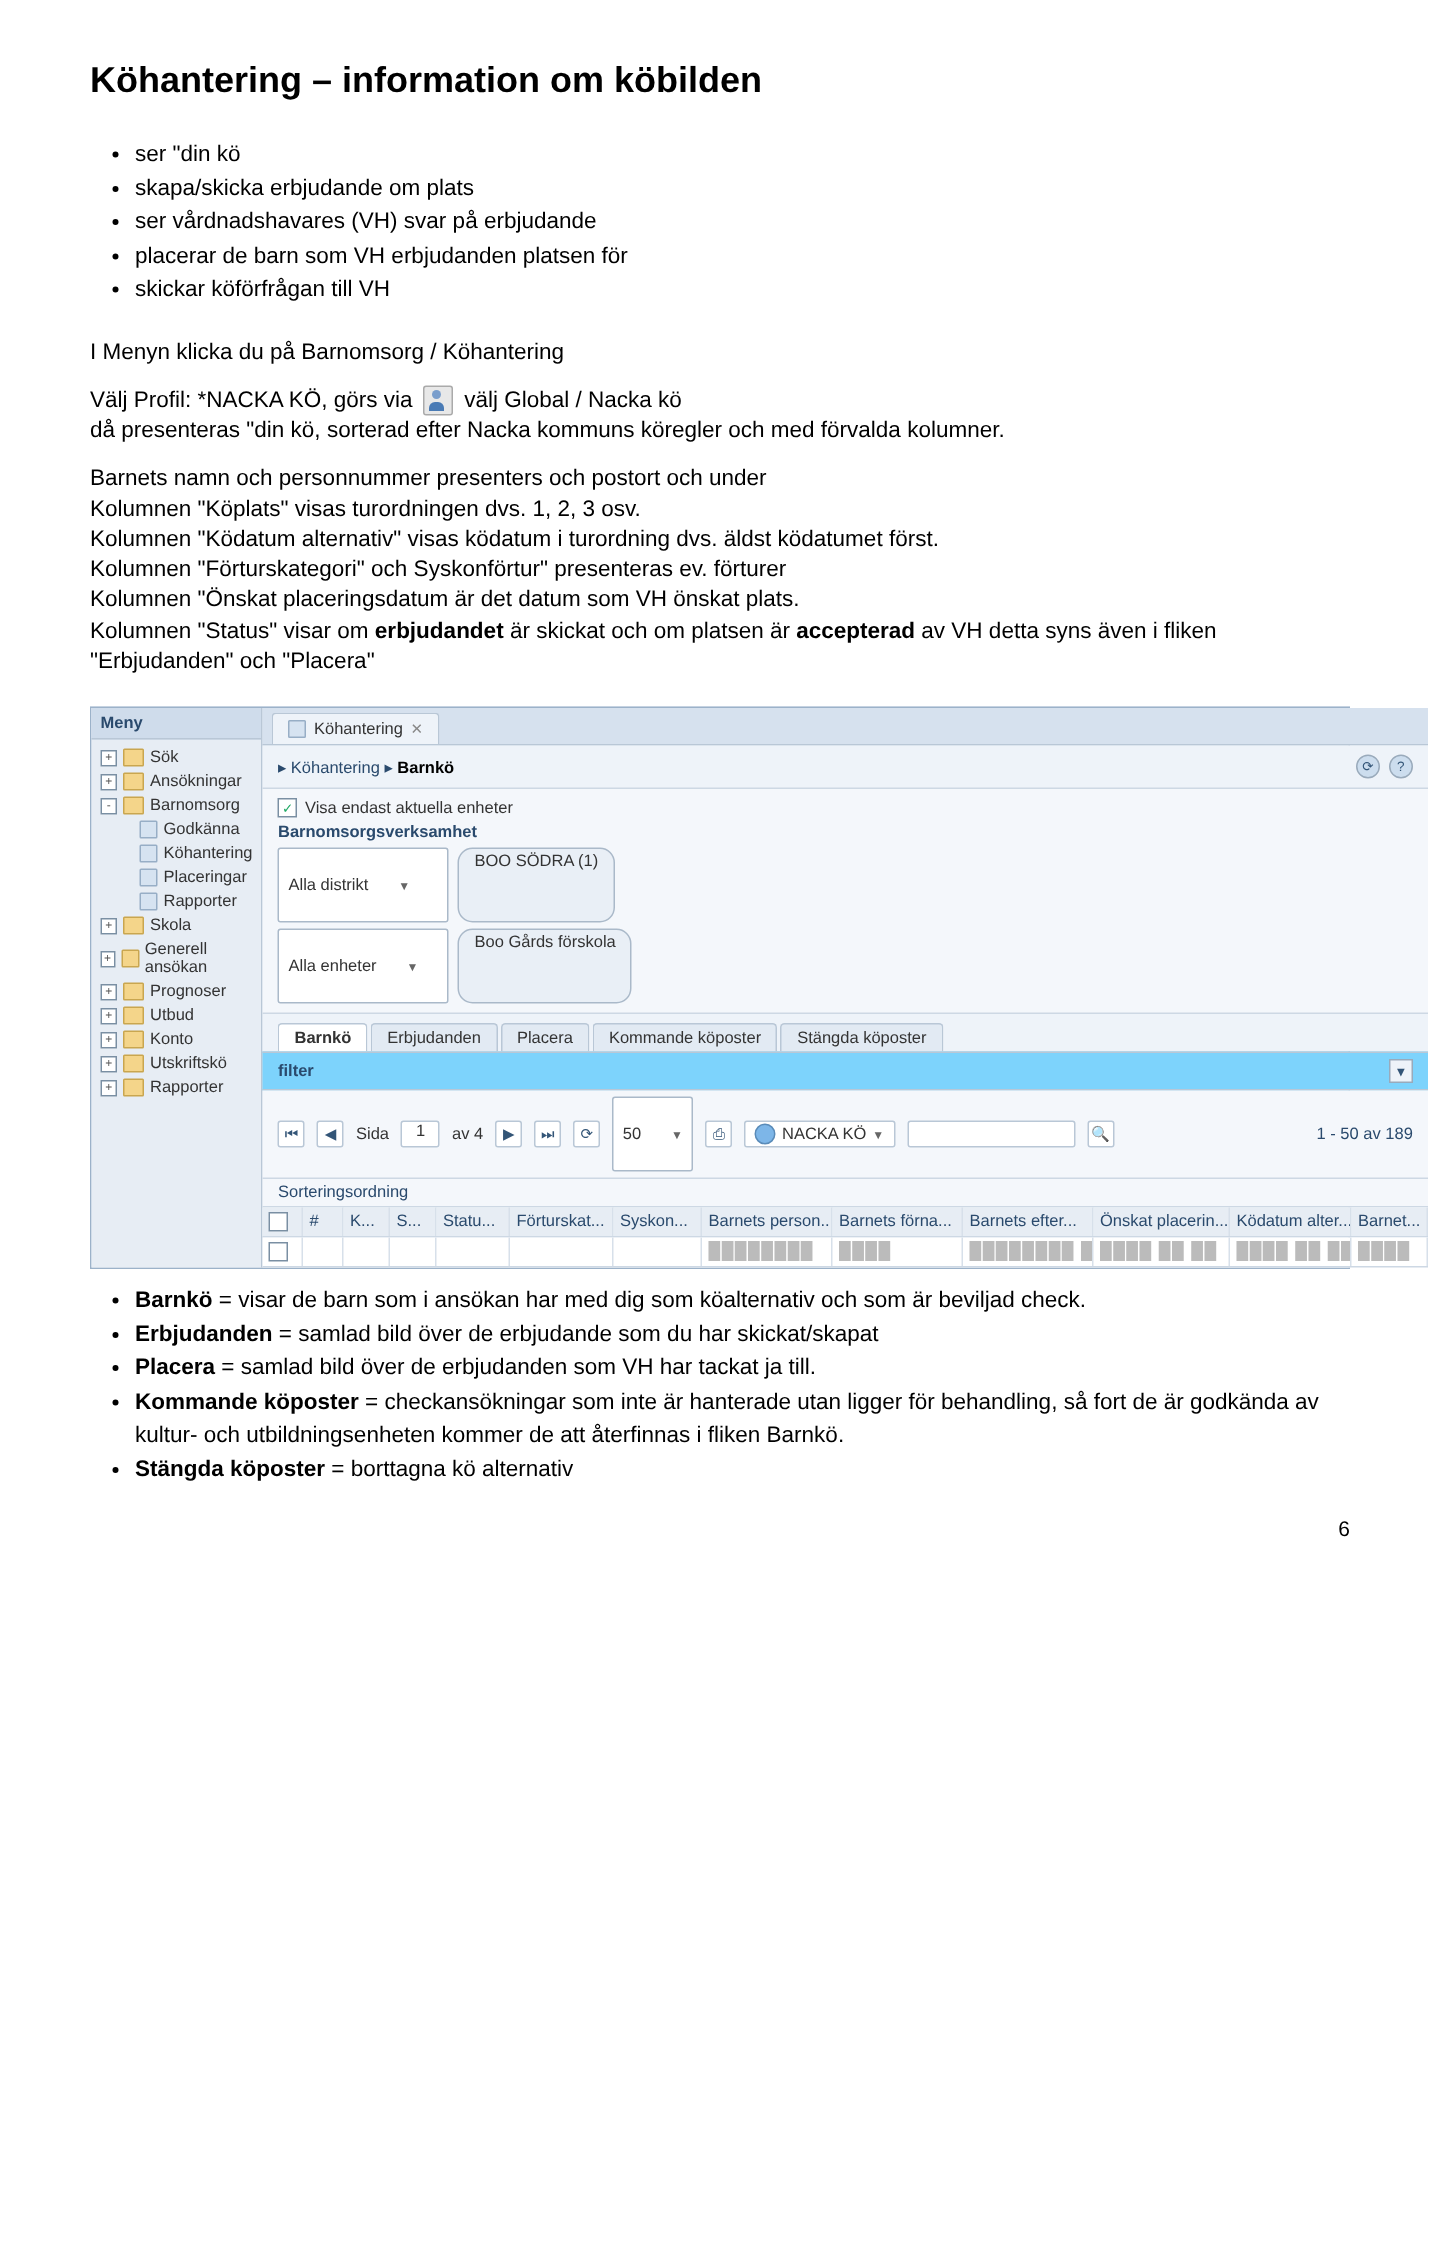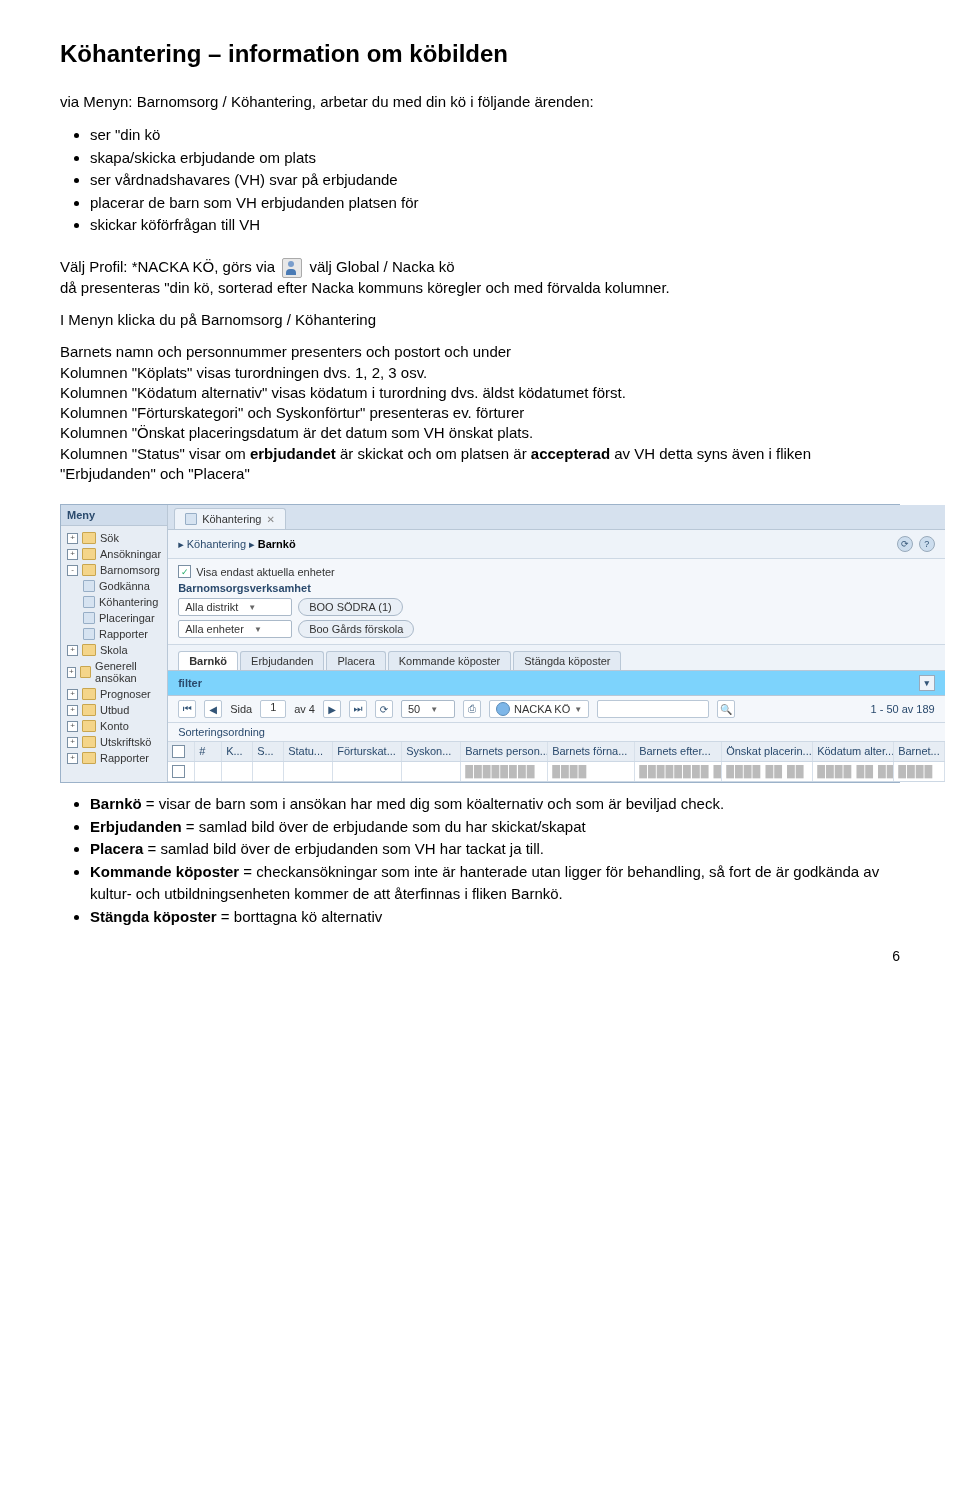--- a/index.html
+++ b/index.html
@@ -14,39 +14,39 @@
   .h2{font-size:18px;font-weight:bold;margin:30px 0 16px 0;}
   b{font-weight:bold;margin-top:16px;}
   .pagenum{text-align:right;font-size:14px;margin-top:20px;}
   
   .app{border:1px solid #9cb2c9;background:#dfe8f2;font-size:11px;color:#333;margin:20px 0 10px 0;}
   .app .toprow{display:flex;align-items:stretch;}
   .sidebar{width:120px;background:#e7edf4;border-right:1px solid #b9c7d6;}
   .sidebar .hdr{background:#cfdceb;border-bottom:1px solid #b9c7d6;padding:4px 6px;font-weight:bold;color:#2a4a6d;}
   .tree{padding:4px 0;}
   .tree-item{display:flex;align-items:center;gap:4px;padding:2px 6px;cursor:pointer;}
-  .tree-item.child{padding-left:22px;}
+  .tree-item.child{padding-left:32px;}
   .tree-item .exp{width:9px;height:9px;border:1px solid #7a8fa3;background:#fff;display:flex;align-items:center;justify-content:center;font-size:8px;line-height:1;color:#555;}
   .folder{width:12px;height:10px;background:#f4d58a;border:1px solid #c9a64f;border-radius:1px;}
   .leaf{width:10px;height:10px;background:#d6e3f1;border:1px solid #97aec6;border-radius:1px;}
   .main{flex:1;display:flex;flex-direction:column;}
   .tabrow{display:flex;align-items:center;background:#d6e1ee;border-bottom:1px solid #b9c7d6;padding:0 6px;}
   .tab{padding:4px 10px;background:#eef3f9;border:1px solid #b9c7d6;border-bottom:none;border-radius:3px 3px 0 0;margin-top:3px;display:flex;align-items:center;gap:5px;}
   .x{color:#888;font-size:10px;cursor:pointer;}
   .subbar{padding:6px 10px;background:#eef3f9;border-bottom:1px solid #cdd8e4;display:flex;justify-content:space-between;align-items:center;gap:24px;}
   .breadcrumb{color:#2a4a6d;}
   .breadcrumb b{color:#000;}
   .help{display:flex;gap:6px;}
   .circ{width:14px;height:14px;border-radius:50%;background:#cde;border:1px solid #9ab;display:flex;align-items:center;justify-content:center;font-size:9px;color:#357;cursor:pointer;}
   .panel{padding:6px 10px;background:#f4f7fb;border-bottom:1px solid #cdd8e4;}
   .chk{display:flex;align-items:center;gap:5px;margin-bottom:4px;}
   .chkbox{width:11px;height:11px;border:1px solid #7a8fa3;background:#fff;display:flex;align-items:center;justify-content:center;font-size:9px;color:#2a6;}
   .sect-label{color:#2a4a6d;font-weight:bold;margin-bottom:2px;}
   .filterrow{display:flex;gap:6px;margin-top:4px;}
-  .sel{border:1px solid #aab9c9;background:#fff;padding:2px 6px;border-radius:2px;display:flex;align-items:center;gap:10px;min-width:100px;}
+  .sel{border:1px solid #aab9c9;background:#fff;padding:18px 6px;border-radius:2px;display:flex;align-items:center;gap:20px;min-width:100px;}
   .dd{color:#666;font-size:8px;}
   .oval{border:1px solid #aab9c9;background:#e9eff6;padding:2px 10px;border-radius:10px;}
   .tabs2{display:flex;gap:2px;padding:6px 10px 0 10px;background:#eef3f9;}
   .tab2{padding:3px 10px;border:1px solid #b9c7d6;border-bottom:none;background:#e2eaf3;border-radius:3px 3px 0 0;cursor:pointer;}
   .tab2.active{background:#fff;font-weight:bold;}
   .filterbar{background:#7dd3fc;border-top:1px solid #b9c7d6;border-bottom:1px solid #b9c7d6;padding:4px 10px;display:flex;justify-content:space-between;align-items:center;color:#2a4a6d;font-weight:bold;}
   .filterbar .arrow{width:14px;height:14px;border:1px solid #9ab;background:#eef3f9;display:flex;align-items:center;justify-content:center;font-size:9px;color:#357;cursor:pointer;}
   .toolbar{background:#f4f7fb;border-bottom:1px solid #cdd8e4;padding:4px 10px;display:flex;align-items:center;gap:8px;flex-wrap:wrap;}
   .tbtn{width:16px;height:16px;border:1px solid #b9c7d6;background:#fff;border-radius:2px;display:flex;align-items:center;justify-content:center;font-size:10px;color:#357;cursor:pointer;}
   .pageinfo{color:#333;}
@@ -74,38 +74,37 @@
   .c-barn{flex:1;}
   .sortrow{background:#f4f7fb;border-bottom:1px solid #cdd8e4;padding:3px 10px;color:#2a4a6d;}
   .blur{color:#bbb;letter-spacing:1px;}
 </style>
 </head>
 <body>
 <div class="page">
 
 <h1>Köhantering – information om köbilden</h1>
 
-<p>via Menyn: Barnomsorg / Köhantering, arbetar du med din kö i följande ärenden:</p>
 
 <ul class="bullets">
   <li>ser "din kö</li>
   <li>skapa/skicka erbjudande om plats</li>
   <li>ser vårdnadshavares (VH) svar på erbjudande</li>
   <li>placerar de barn som VH erbjudanden platsen för</li>
   <li>skickar köförfrågan till VH</li>
 </ul>
 
+<p>I Menyn klicka du på Barnomsorg  / Köhantering</p>
+
 <p>
   <span>Välj Profil: *NACKA KÖ, görs via </span>
   <span class="inline-icon"></span>
   <span> välj Global  / Nacka kö</span><br>
   <span>då presenteras "din kö, sorterad efter Nacka kommuns köregler och med förvalda kolumner.</span>
 </p>
-
-<p>I Menyn klicka du på Barnomsorg  / Köhantering</p>
 
 <p>
   <span>Barnets namn och personnummer presenters och postort och under</span><br>
   <span>Kolumnen "Köplats" visas turordningen dvs. 1, 2, 3 osv.</span><br>
   <span>Kolumnen "Ködatum alternativ" visas ködatum i turordning dvs. äldst ködatumet först.</span><br>
   <span>Kolumnen "Förturskategori" och Syskonförtur" presenteras ev. förturer</span><br>
   <span>Kolumnen "Önskat placeringsdatum är det datum som VH önskat plats.</span><br>
   <span>Kolumnen "Status" visar om </span><b>erbjudandet</b><span> är skickat och om platsen är </span><b>accepterad</b><span> av VH detta syns även i fliken "Erbjudanden" och "Placera"</span>
 </p>
 

